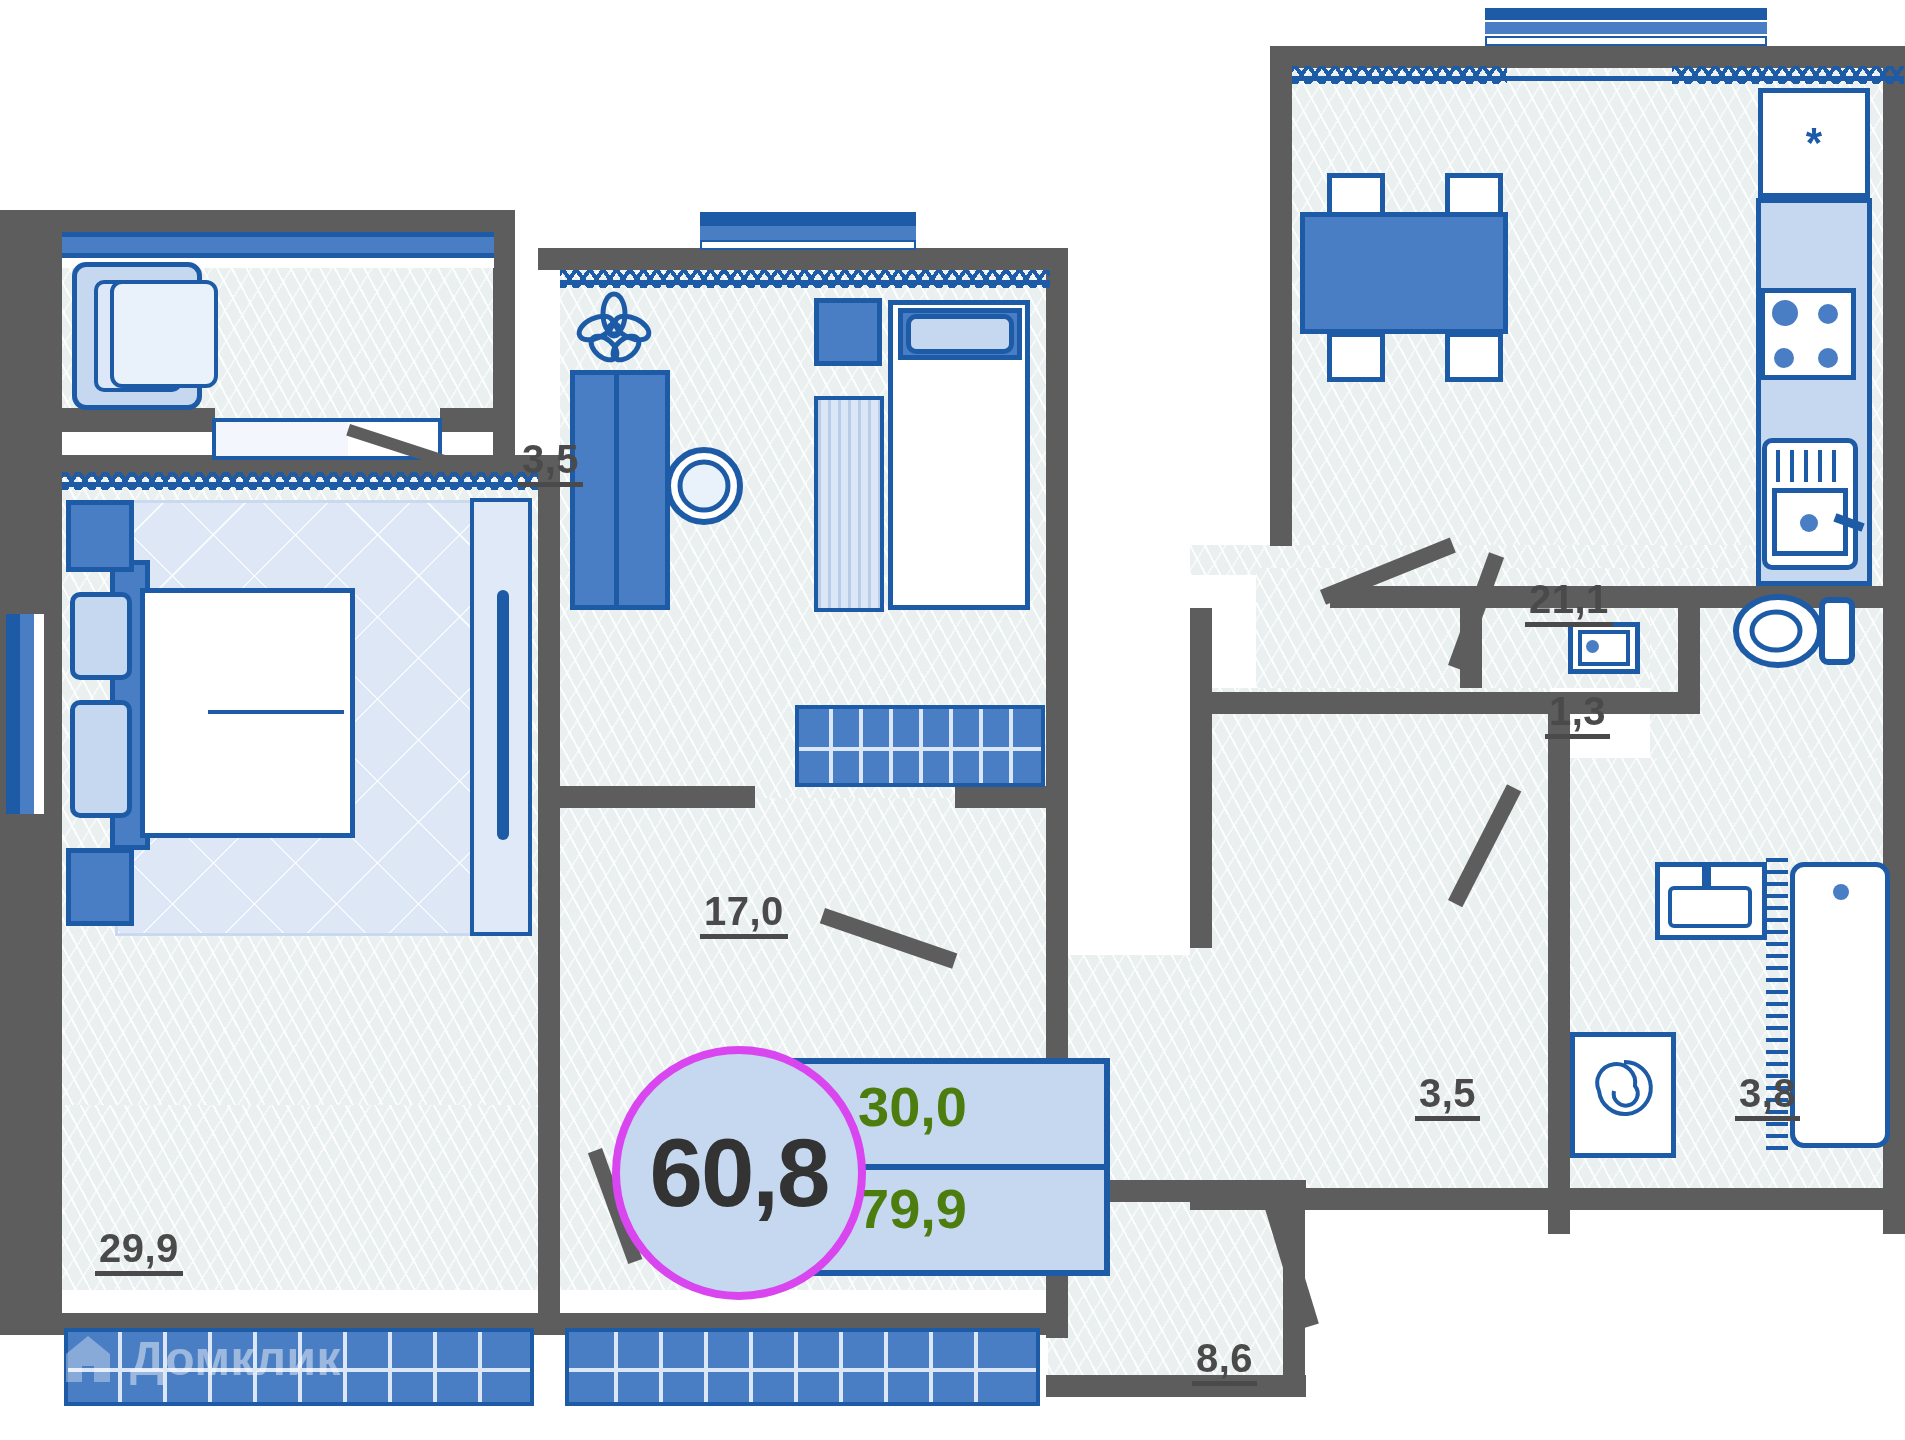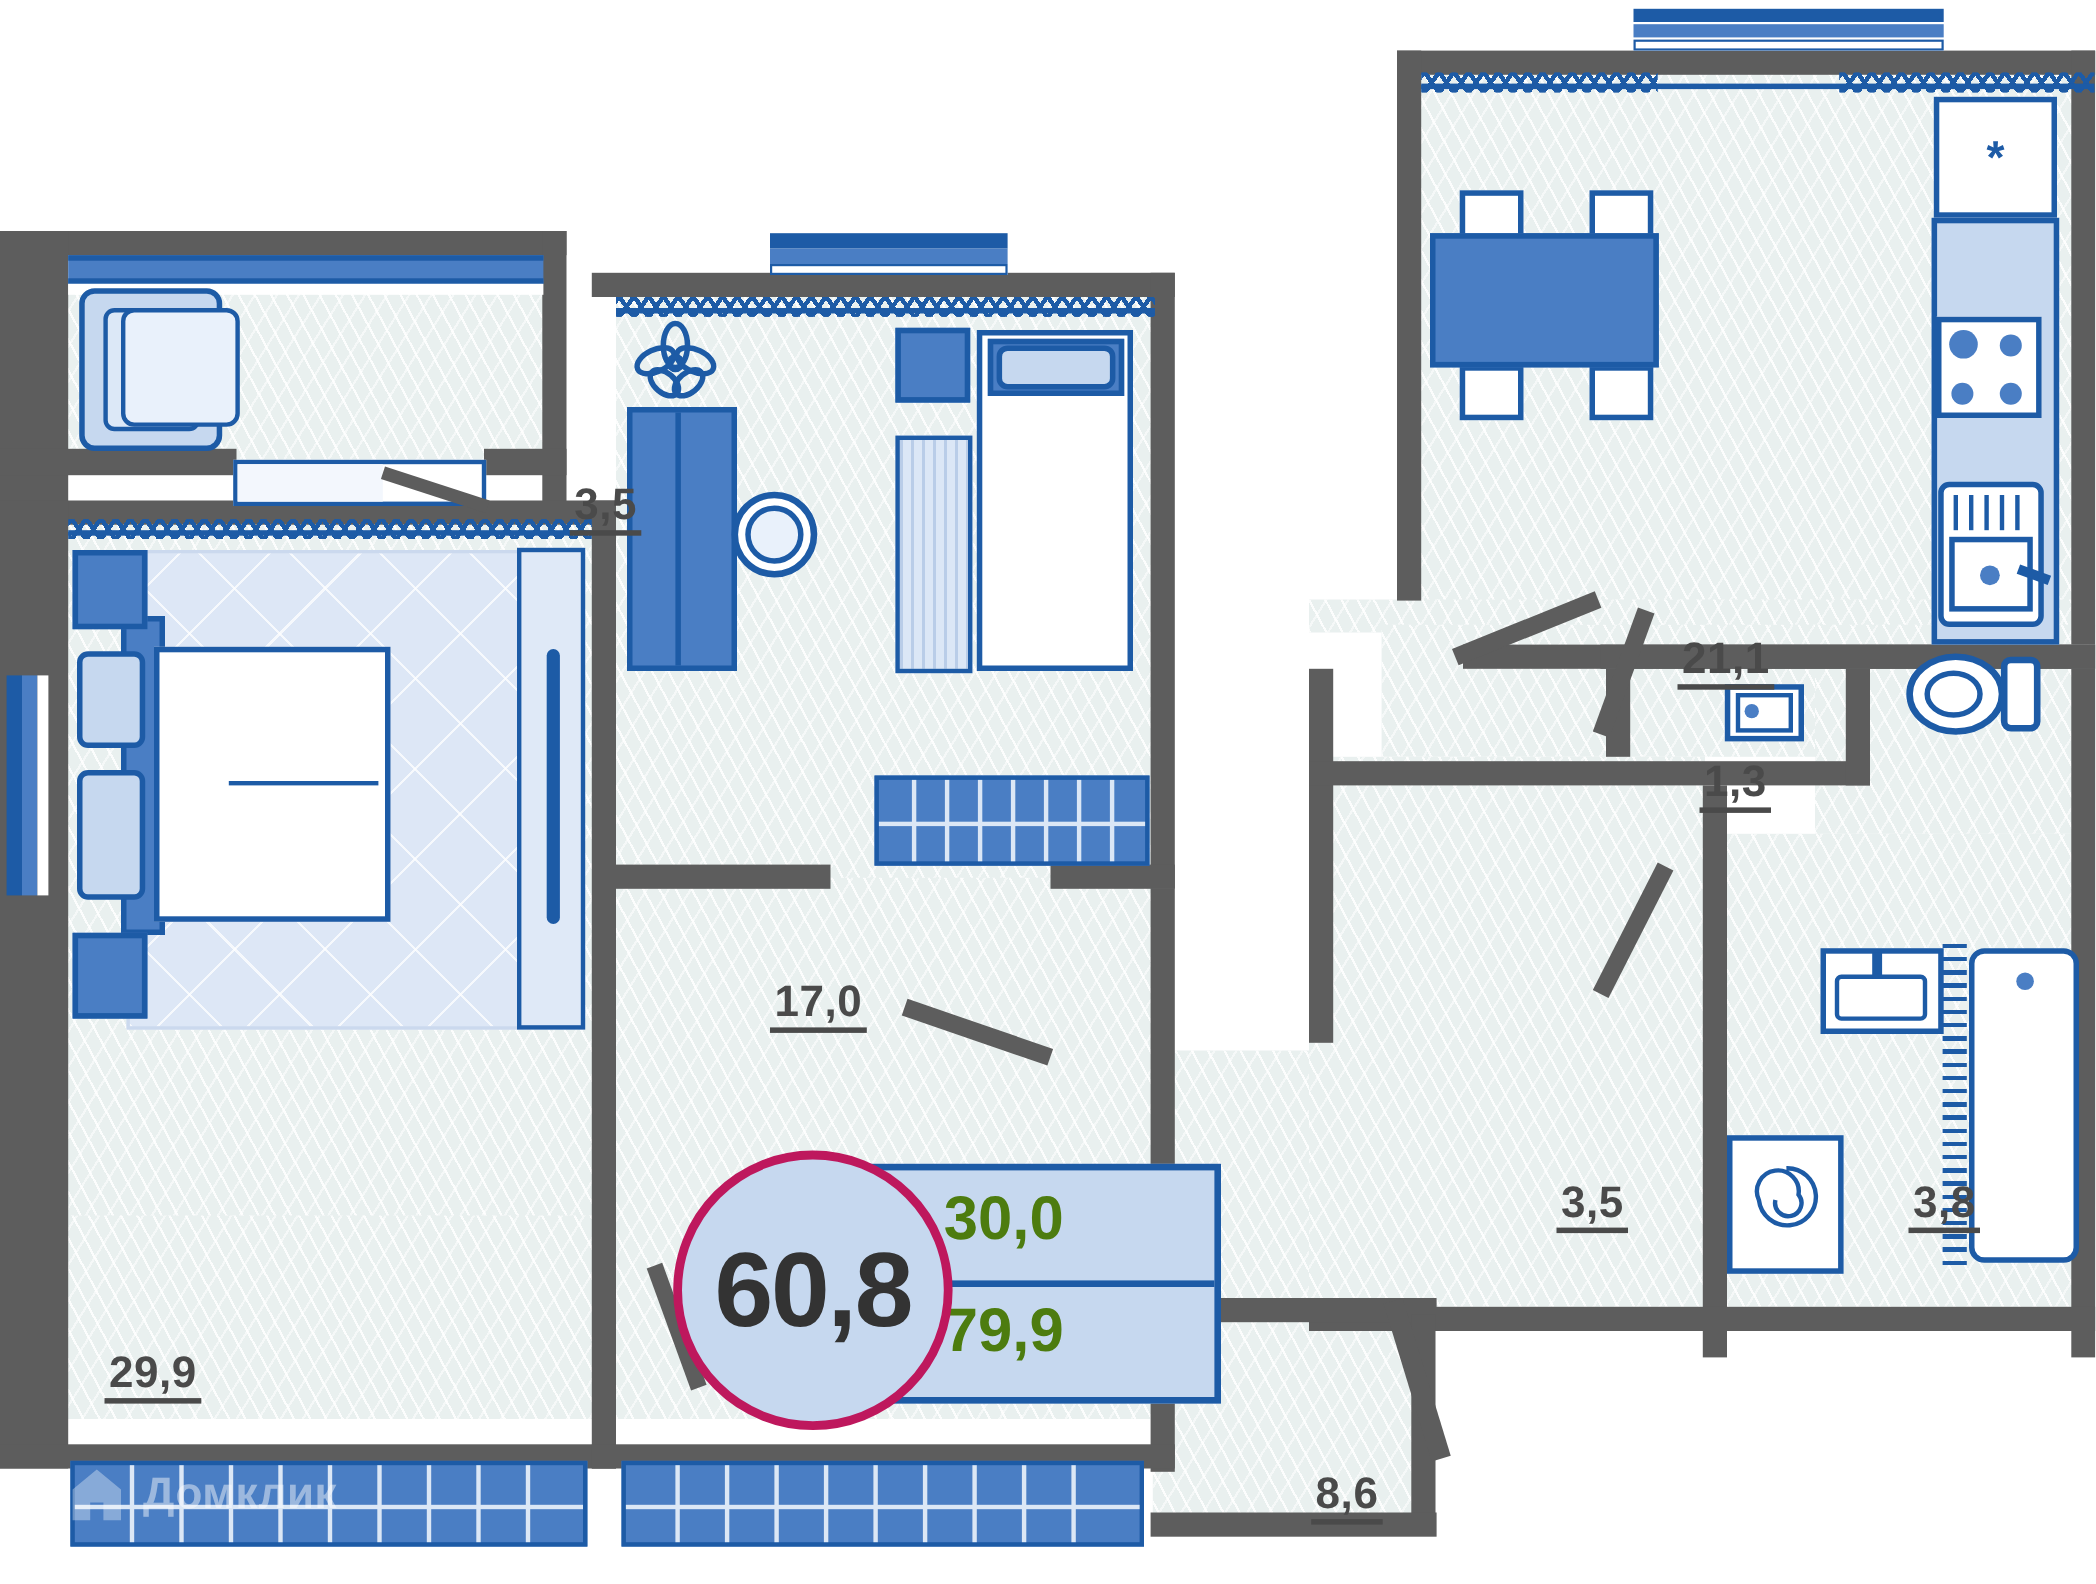--- a/index.html
+++ b/index.html
@@ -34,30 +34,30 @@
 
   
   .wave{position:absolute;height:18px;
         background:
           repeating-linear-gradient(125deg,#1d5ba6 0 4px, transparent 4px 11px),
           repeating-linear-gradient(55deg,#1d5ba6 0 4px, transparent 4px 11px);}
 
   
   #badge-wrap{position:absolute;}
   #badge-box{position:absolute;background:#c6d8ef;border:6px solid #1d5ba6;box-sizing:border-box;}
-  #badge-circle{position:absolute;background:#c6d8ef;border:8px solid #be185d;border-radius:50%;
+  #badge-circle{position:absolute;background:#c6d8ef;border:8px solid #d946ef;border-radius:50%;
         display:flex;align-items:center;justify-content:center;z-index:3;}
   #badge-total{font-size:96px;font-weight:bold;color:#333;letter-spacing:-2px;line-height:96px;}
   .badge-sub{position:absolute;font-size:56px;font-weight:bold;color:#4d7c0f;line-height:58px;}
   #badge-divider{position:absolute;height:6px;background:#1d5ba6;}
 
   
   #watermark{position:absolute;display:flex;align-items:center;gap:14px;opacity:.45;z-index:40;}
   #wm-logo{width:56px;height:56px;position:relative;}
-  #wm-text{font-size:40px;font-weight:bold;color:#ffffff;letter-spacing:.5px;}
+  #wm-text{font-size:48px;font-weight:bold;color:#ffffff;letter-spacing:.5px;}
 </style>
 </head>
 <body>
 
 <div id="stage">
 
   <div class="room" style="left:60px;top:228px;width:440px;height:190px;"></div>
 
   <div class="room" style="left:60px;top:470px;width:497px;height:640px;"></div>
   <div class="room" style="left:60px;top:1105px;width:497px;height:185px;"></div>

